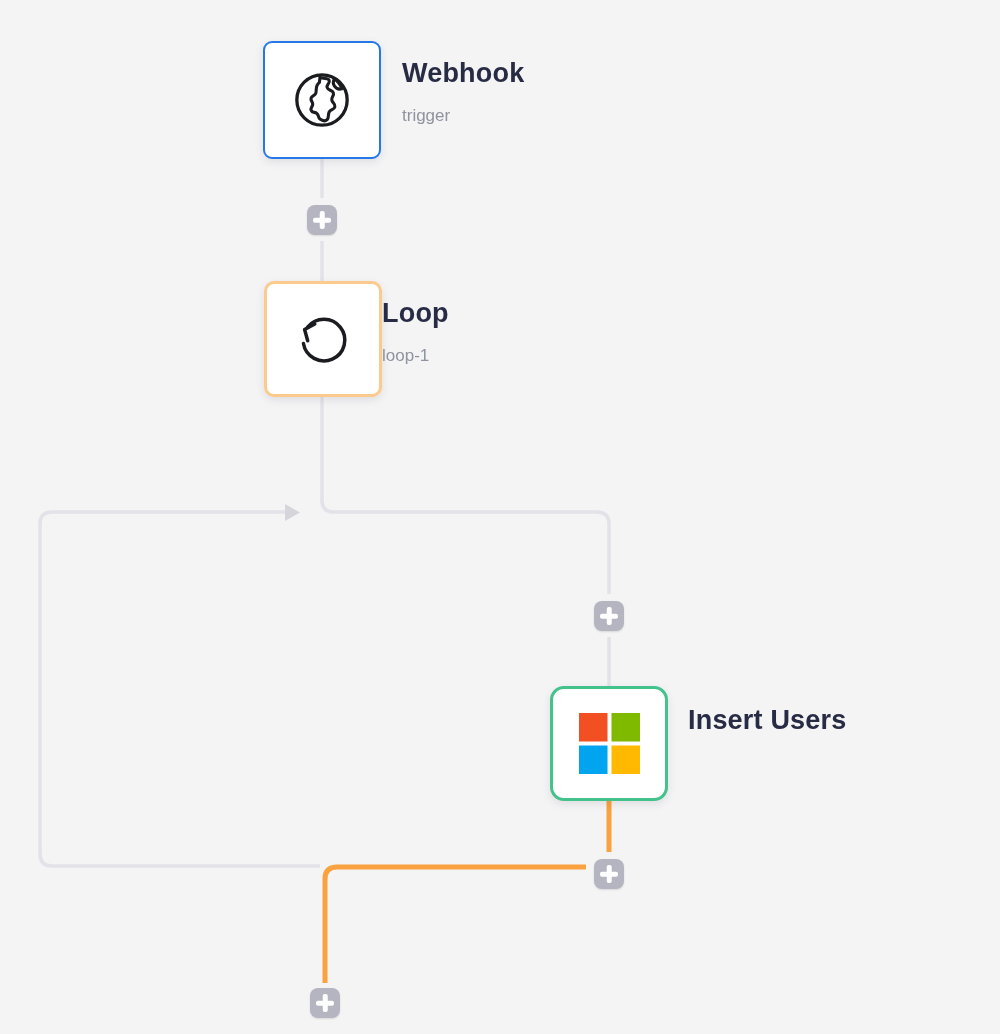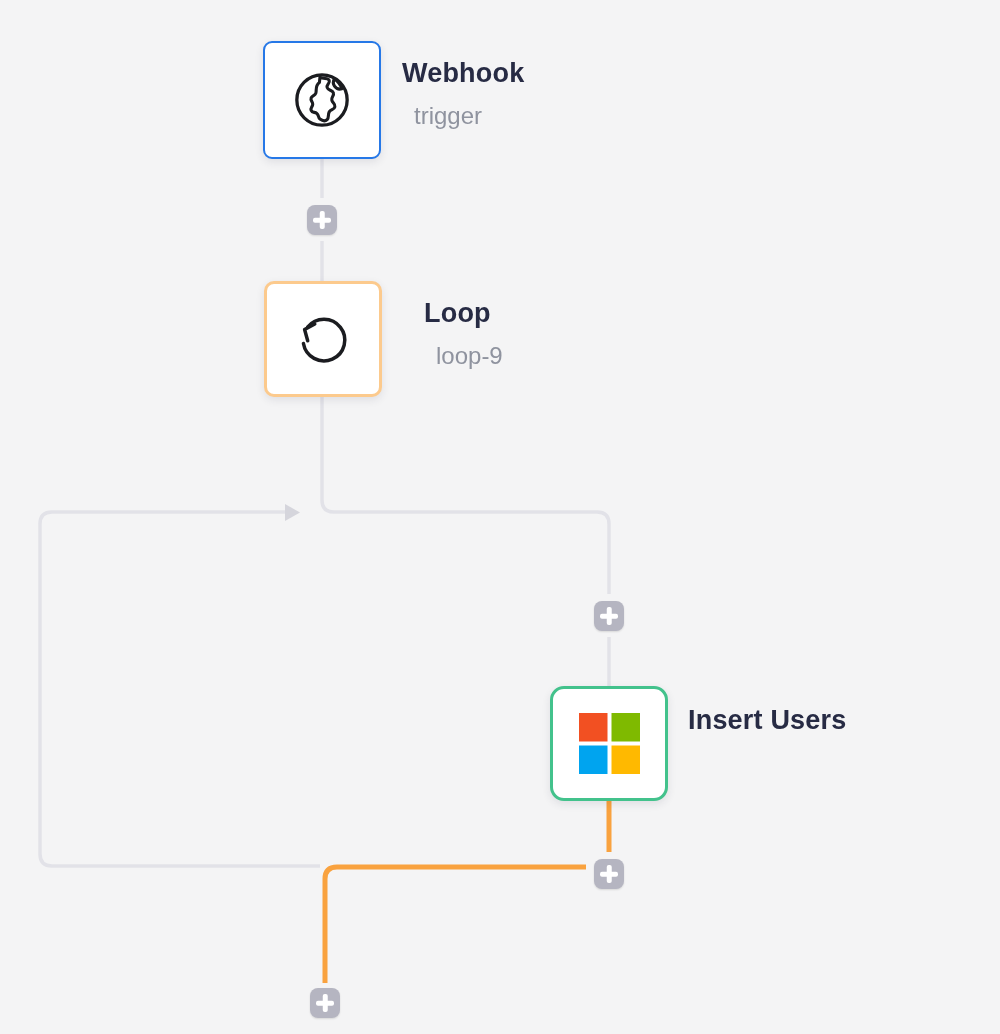--- a/index.html
+++ b/index.html
@@ -34,23 +34,22 @@
   .node-trigger{left:263px;top:41px;border:2.5px solid var(--border-trigger);border-radius:9px;}
   .node-loop{left:264px;top:281px;height:116px;border:3px solid var(--border-loop);border-radius:10px;}
   .node-action{left:550px;top:686px;height:115px;border:3.5px solid var(--border-action);border-radius:14px;}
 
   .nodelabel{position:absolute;white-space:nowrap;}
   .nodelabel .title{
     font-size:27px;font-weight:700;line-height:33px;
     color:var(--title-text);letter-spacing:.2px;
   }
   .nodelabel .subtitle{
-    font-size:24px;font-weight:400;line-height:30px;margin-top:11px;
+    font-size:17px;font-weight:400;line-height:30px;margin-top:11px;
     color:var(--subtitle-text);
-    margin-left:12px;
   }
 
   .plus{
     position:absolute;width:30px;height:30px;border:none;
     background:var(--plus-bg);border-radius:8px;cursor:pointer;
     box-shadow:0 1px 2px rgba(0,0,0,0.12);
     padding:0;
   }
   .plus-glyph{position:absolute;left:0;top:0;width:100%;height:100%;display:block;}
   .plus-glyph::before,.plus-glyph::after{
@@ -94,23 +93,23 @@
     <div class="title">Webhook</div>
     <div class="subtitle">trigger</div>
   </div>
 
   <div class="node node-loop">
     <svg class="icon-loop" width="62" height="62" viewBox="0 0 64 64" stroke-width="3.6">
       <path d="M11.8 36.7 A21.5 21.5 0 1 0 16.1 19.8"></path>
       <path d="M23.5 16.5 L13 22.2 L16.2 33.8"></path>
     </svg>
   </div>
-  <div class="nodelabel" style="left:424px;top:297px">
+  <div class="nodelabel" style="left:382px;top:297px">
     <div class="title">Loop</div>
-    <div class="subtitle">loop-9</div>
+    <div class="subtitle">loop-1</div>
   </div>
 
   <div class="node node-action">
     <svg width="61" height="61" viewBox="0 0 61 61" aria-hidden="true">
       <rect x="0" y="0" width="28.5" height="28.5" style="fill:var(--ms-red)"></rect>
       <rect x="32.5" y="0" width="28.5" height="28.5" style="fill:var(--ms-green)"></rect>
       <rect x="0" y="32.5" width="28.5" height="28.5" style="fill:var(--ms-blue)"></rect>
       <rect x="32.5" y="32.5" width="28.5" height="28.5" style="fill:var(--ms-yellow)"></rect>
     </svg>
   </div>

